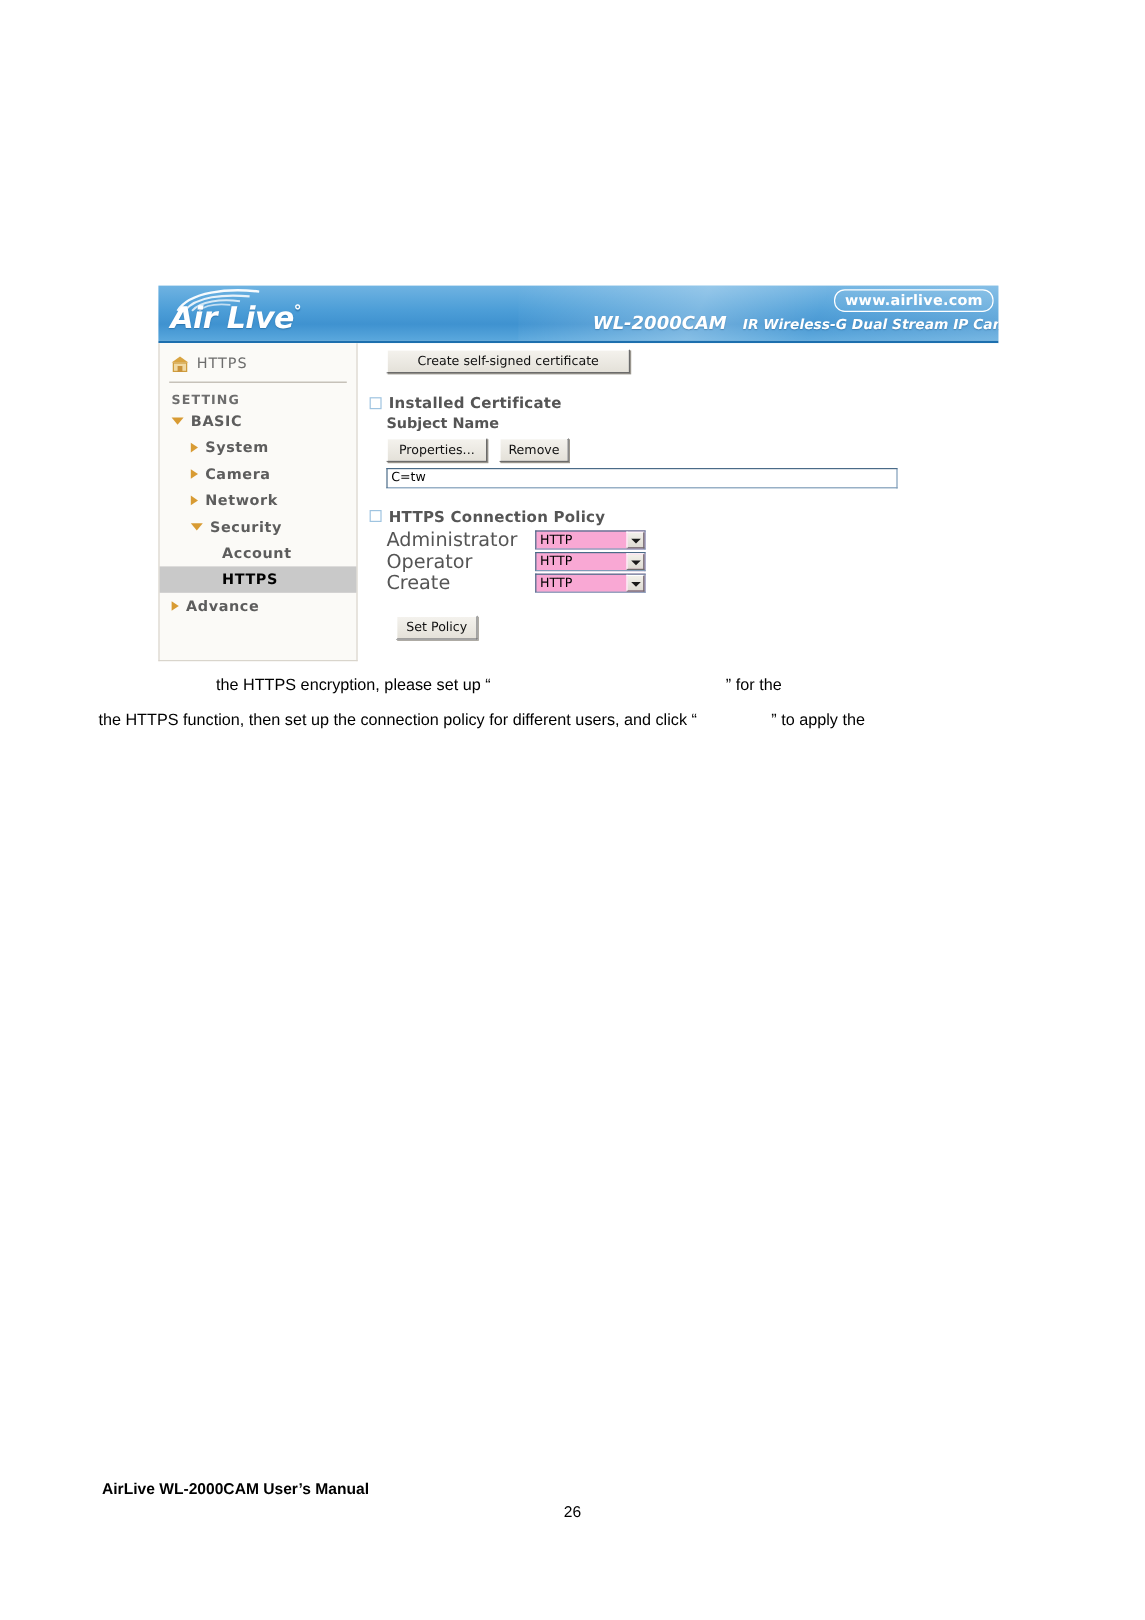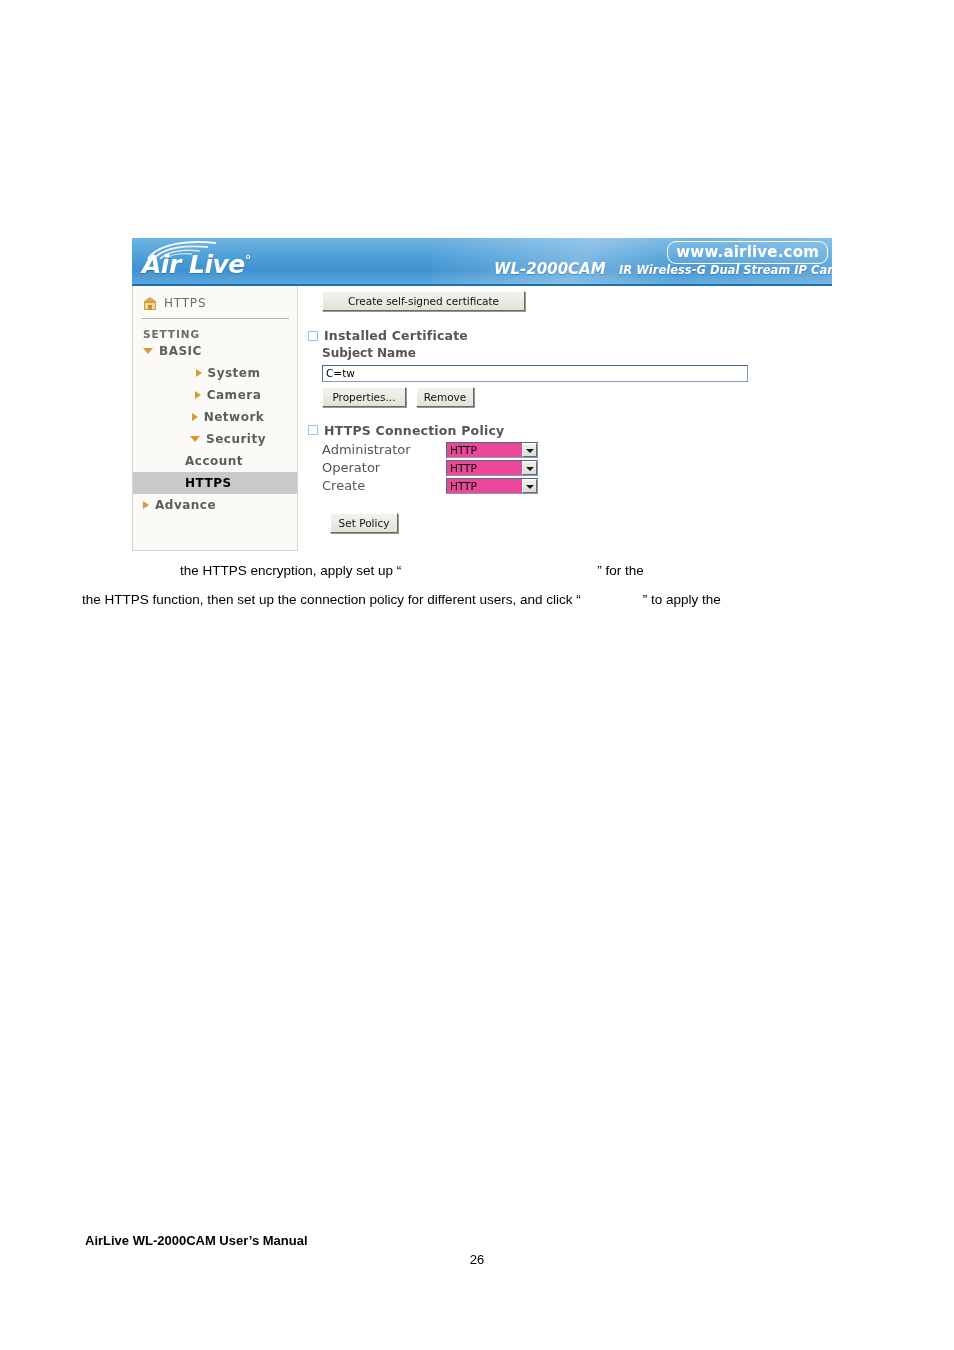--- a/index.html
+++ b/index.html
@@ -99,21 +99,21 @@
   }
   .url-pill {
     position: absolute;
     right: 4px;
     top: 3px;
     border: 1px solid #ffffff;
     border-radius: 9px;
     padding: 1px 8px 2px 8px;
     font-family: "DejaVu Sans", sans-serif;
     font-weight: bold;
-    font-size: 15px;
+    font-size: 12px;
     color: #ffffff;
     letter-spacing: 0.2px;
     white-space: nowrap;
     background: rgba(255,255,255,0.06);
   }
 
   
   .ui-body {
     position: relative;
     height: 268px;
@@ -187,21 +187,21 @@
     align-items: center;
     gap: 6px;
     height: 22px;
     font-family: "DejaVu Sans", sans-serif;
     font-size: 12px;
     font-weight: bold;
     color: #5d5d5d;
     letter-spacing: 0.5px;
   }
   .nav-row.lvl1 { padding-left: 10px; }
-  .nav-row.lvl2 { padding-left: 26px; justify-content: center; }
+  .nav-row.lvl2 { padding-left: 26px; }
   .nav-row.lvl3 { padding-left: 52px; }
   .caret-right {
     width: 0; height: 0;
     border-top: 4px solid transparent;
     border-bottom: 4px solid transparent;
     border-left: 6px solid #d89b33;
     flex: 0 0 auto;
   }
   .caret-down {
     width: 0; height: 0;
@@ -275,30 +275,30 @@
     line-height: 13px;
   }
   .policy-row {
     display: flex;
     align-items: center;
     height: 18px;
     padding-left: 14px;
   }
   .policy-label {
     font-family: "DejaVu Sans", sans-serif;
-    font-size: 13px;
+    font-size: 16px;
     color: #555555;
     width: 124px;
     flex: 0 0 auto;
   }
   .fakeselect {
     position: relative;
     width: 92px;
     height: 16px;
-    background: #ec4899;
+    background: #f9a8d4;
     border: 1px solid #7f9db9;
     border-top-color: #4a6b88;
     border-left-color: #4a6b88;
     box-sizing: border-box;
     flex: 0 0 auto;
   }
   .fakeselect .val {
     position: absolute;
     left: 3px; top: 0px;
     font-family: "DejaVu Sans", sans-serif;
@@ -446,26 +446,26 @@
 
       <div style="padding-left:14px; margin-top:5px;">
         <button class="winbtn" style="width:203px;">Create self-signed certificate</button>
       </div>
 
       <div class="sec-head" style="margin-top:17px;">
         <span class="sec-box"></span>
         <span>Installed Certificate</span>
       </div>
       <div class="sublabel" style="margin-top:3px;">Subject Name</div>
-      <div style="padding-left:14px; margin-top:3px; width:426px;">
-        <input class="txtinput" type="text" value="C=tw" style="">
-      </div>
       <div style="padding-left:14px; margin-top:5px; display:flex; gap:10px;">
         <button class="winbtn" style="width:84px;">Properties...</button>
         <button class="winbtn" style="width:58px;">Remove</button>
+      </div>
+      <div style="padding-left:14px; margin-top:3px; width:426px;">
+        <input class="txtinput" type="text" value="C=tw" style="">
       </div>
 
       <div class="sec-head" style="margin-top:16px;">
         <span class="sec-box"></span>
         <span>HTTPS Connection Policy</span>
       </div>
 
       <div class="policy-row" style="margin-top:3px;">
         <span class="policy-label">Administrator</span>
         <span class="fakeselect">
@@ -491,18 +491,18 @@
       </div>
 
       <div style="padding-left:22px; margin-top:18px;">
         <button class="winbtn" style="width:68px;">Set Policy</button>
       </div>
 
     </div>
   </div>
 </div>
 
-<div class="doc-para doc-line1"><span>the HTTPS encryption, apply set up “</span><span class="gap-lg"></span><span>” for the</span></div>
+<div class="doc-para doc-line1"><span>the HTTPS encryption, please set up “</span><span class="gap-lg"></span><span>” for the</span></div>
 
 <div class="doc-para doc-line2"><span>the HTTPS function, then set up the connection policy for different users, and click “</span><span class="gap-sm"></span><span>” to apply the</span></div>
 
 <div class="footer-title">AirLive WL-2000CAM User’s Manual</div>
 <div class="footer-page">26</div>
 
 </body></html>

